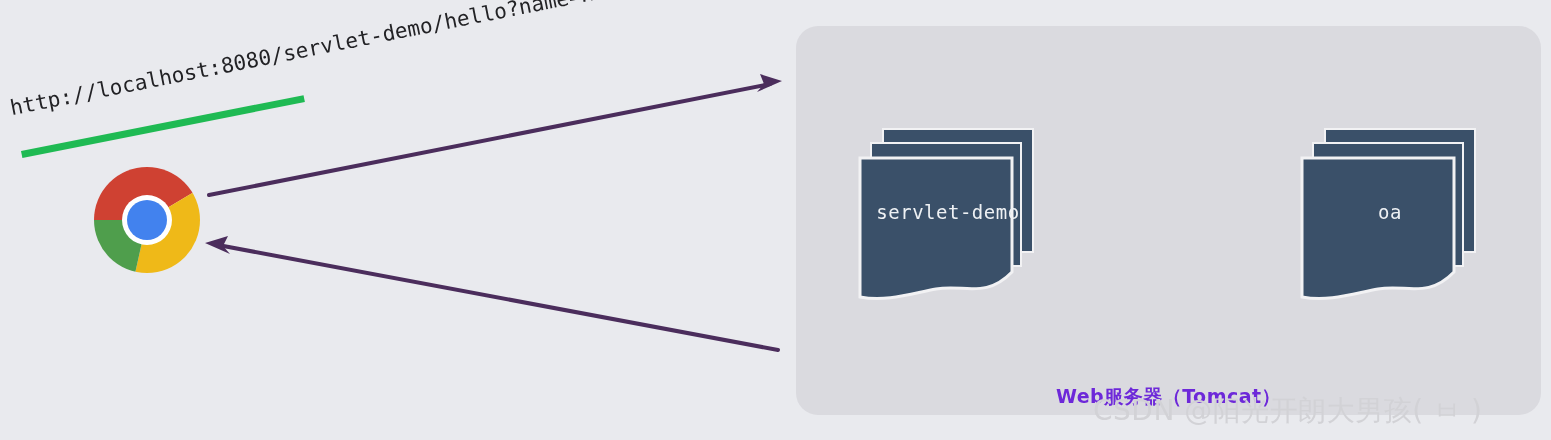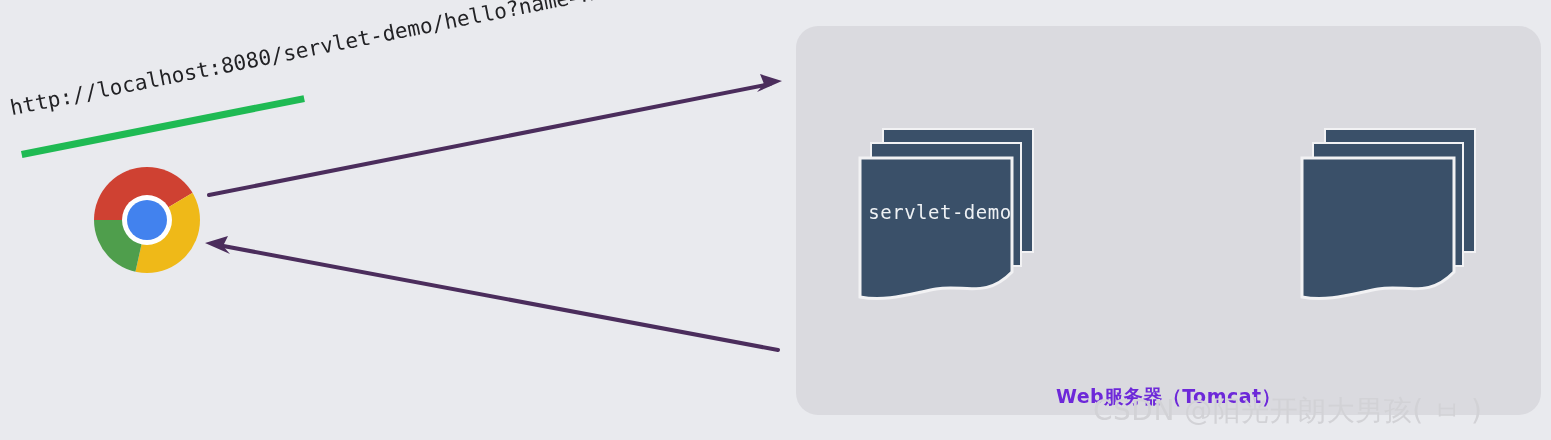--- a/index.html
+++ b/index.html
@@ -79,21 +79,21 @@
     position: absolute;
     left: 0px;
     top: 28px;
     width: 156px;
     height: 148px;
   }
   .sheet-front-wrap svg { display: block; }
 
   .app-label {
     position: absolute;
-    left: 4px;
+    left: 12px;
     top: 28px;
     width: 156px;
     height: 112px;
     display: flex;
     align-items: center;
     justify-content: center;
     font-family: "DejaVu Sans Mono", "Liberation Mono", monospace;
     font-size: 19px;
     color: #eef1f4;
     letter-spacing: 0.5px;
@@ -180,20 +180,21 @@
 
 
     <div class="app-stack s3">
       <div class="sheet back"></div>
       <div class="sheet mid"></div>
       <div class="sheet-front-wrap">
         <svg width="156" height="148" viewBox="0 0 156 148" xmlns="http://www.w3.org/2000/svg">
           <path d="M2,2 L154,2 L154,116 C128,143 106,128 78,133 C52,138 28,146 2,141 Z" fill="#3a5069" stroke="#f2f2f4" stroke-width="3"></path>
         </svg>
       </div>
+      <div class="app-label">oa</div>
     </div>
 
     <div class="panel-caption">Web服务器（Tomcat）</div>
   </div>
 
   <svg class="arrows" width="1551" height="440" viewBox="0 0 1551 440" xmlns="http://www.w3.org/2000/svg">
 
     <g>
       <line x1="209" y1="195" x2="770" y2="84" stroke="#4b2d5c" stroke-width="4" stroke-linecap="round"></line>
       <path d="M782,81 L760,74 L764,84 L757,92 Z" fill="#4b2d5c"></path>

